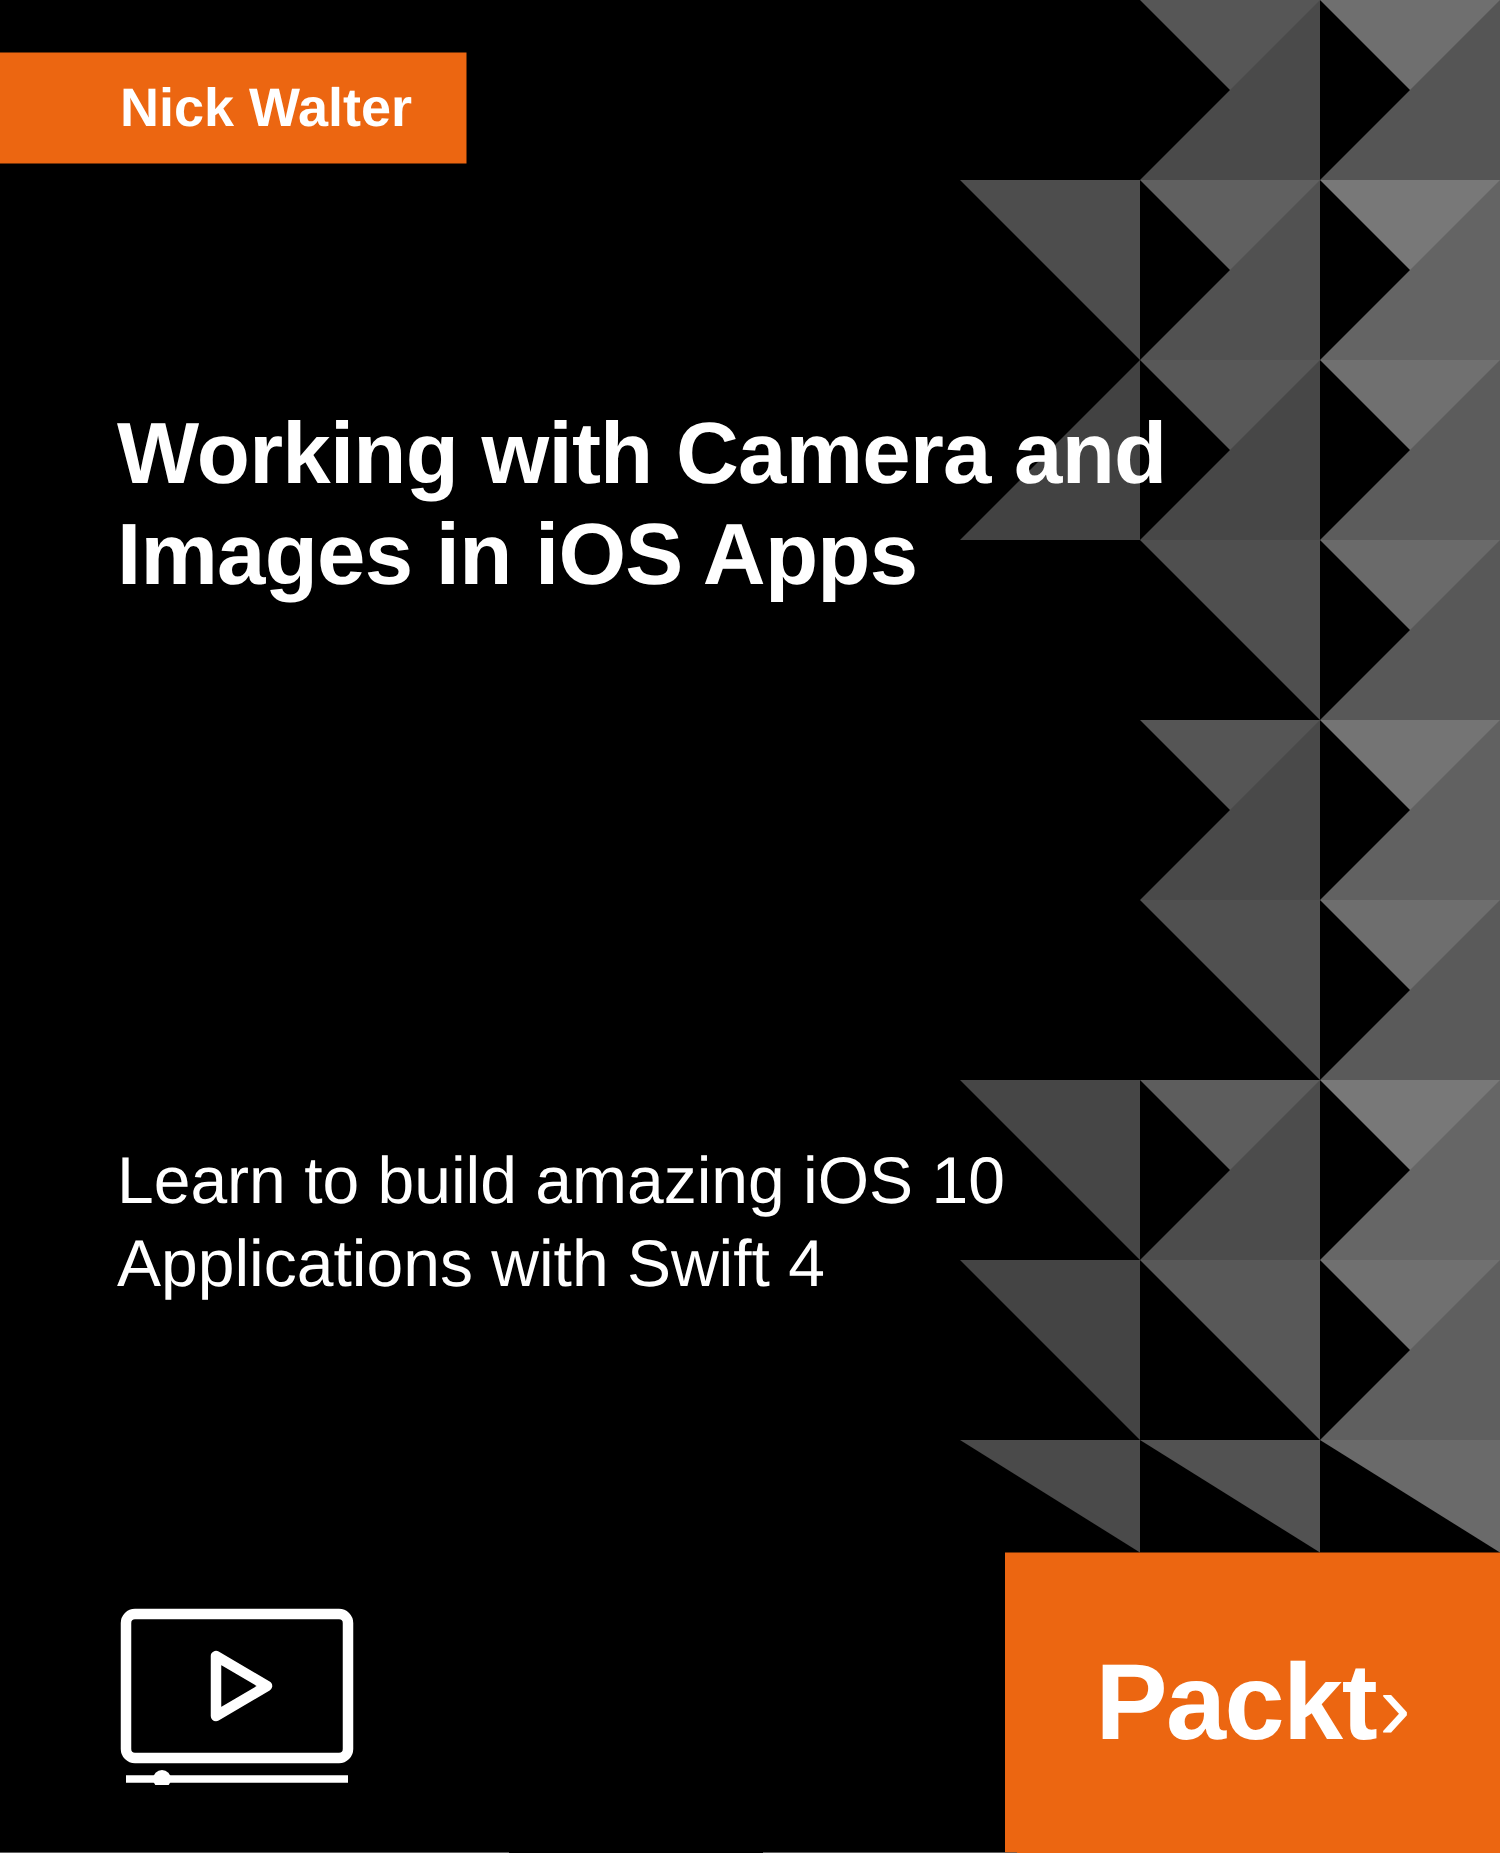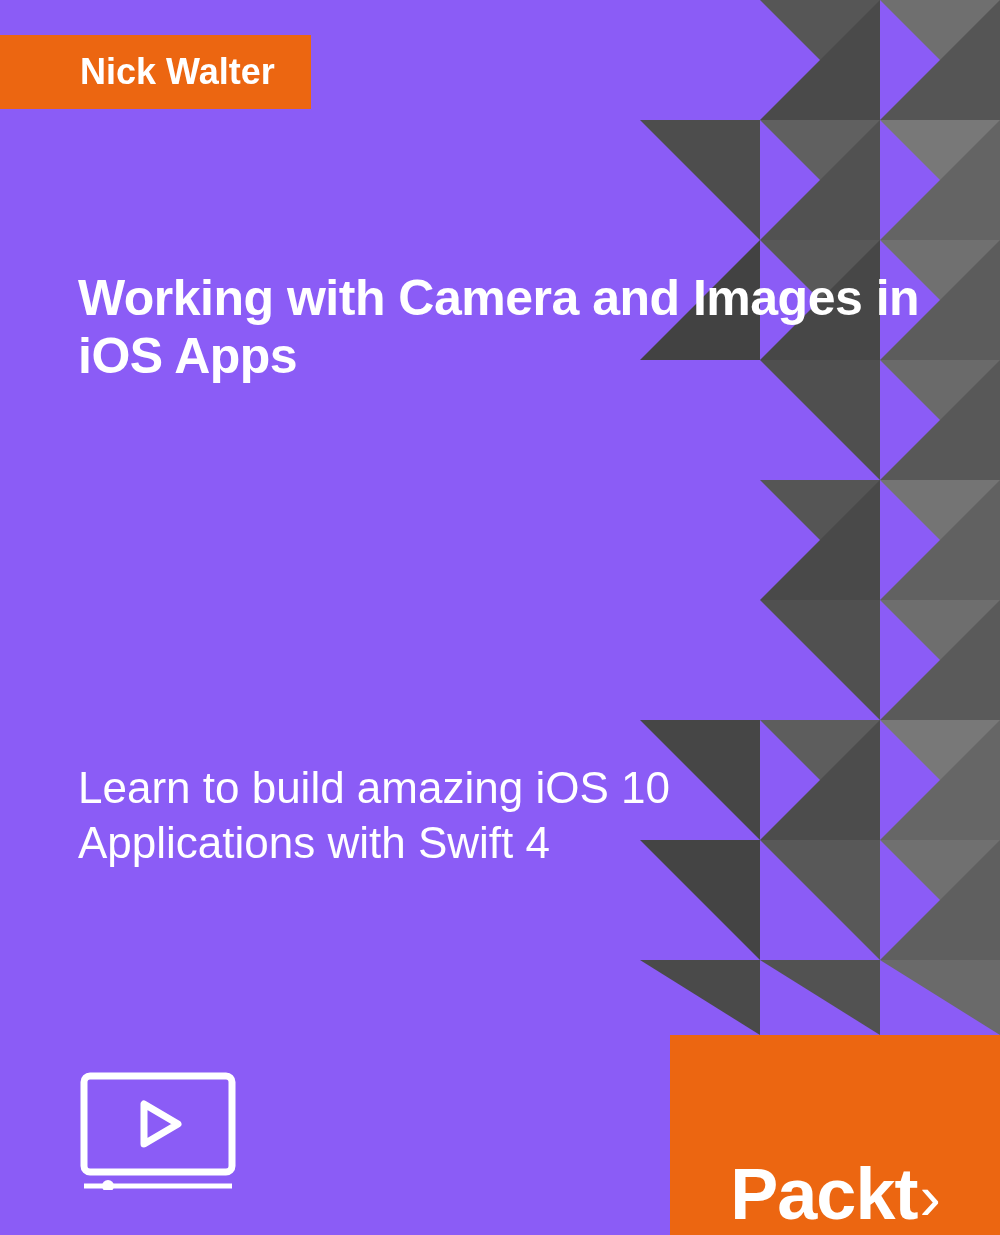--- a/index.html
+++ b/index.html
@@ -1,40 +1,40 @@
 <!DOCTYPE html>
 <html><head>
 <meta charset="utf-8">
 <style>
   * { margin: 0; padding: 0; box-sizing: border-box; }
   html, body { width: 1000px; height: 1235px; overflow: hidden; font-family: -apple-system, BlinkMacSystemFont, "Segoe UI", Arial, sans-serif; }
   .cover {
     position: relative;
     width: 1000px;
     height: 1235px;
-    background: #8b5cf6;
+    background: #000000;
     color: #ffffff;
   }
   .author-badge {
     position: absolute;
     top: 35px;
     left: 0;
     background: #ec6611;
     color: #ffffff;
     font-weight: 700;
     font-size: 36px;
     padding: 16px 36px 16px 80px;
   }
   .title {
     position: absolute;
     top: 270px;
     left: 78px;
     right: 60px;
     font-weight: 800;
-    font-size: 50px;
+    font-size: 58px;
     line-height: 1.15;
     letter-spacing: -0.5px;
   }
   .subtitle {
     position: absolute;
     top: 760px;
     left: 78px;
     right: 188px;
     font-weight: 400;
     font-size: 44px;
@@ -49,21 +49,21 @@
     height: 120px;
   }
   .publisher-badge {
     position: absolute;
     right: 0;
     bottom: 0;
     width: 330px;
     height: 200px;
     background: #ec6611;
     display: flex;
-    align-items: flex-end;
+    align-items: center;
     justify-content: center;
   }
   .publisher-badge .brand {
     color: #ffffff;
     font-size: 72px;
     font-weight: 700;
     letter-spacing: -1px;
     display: flex;
     align-items: baseline;
   }

